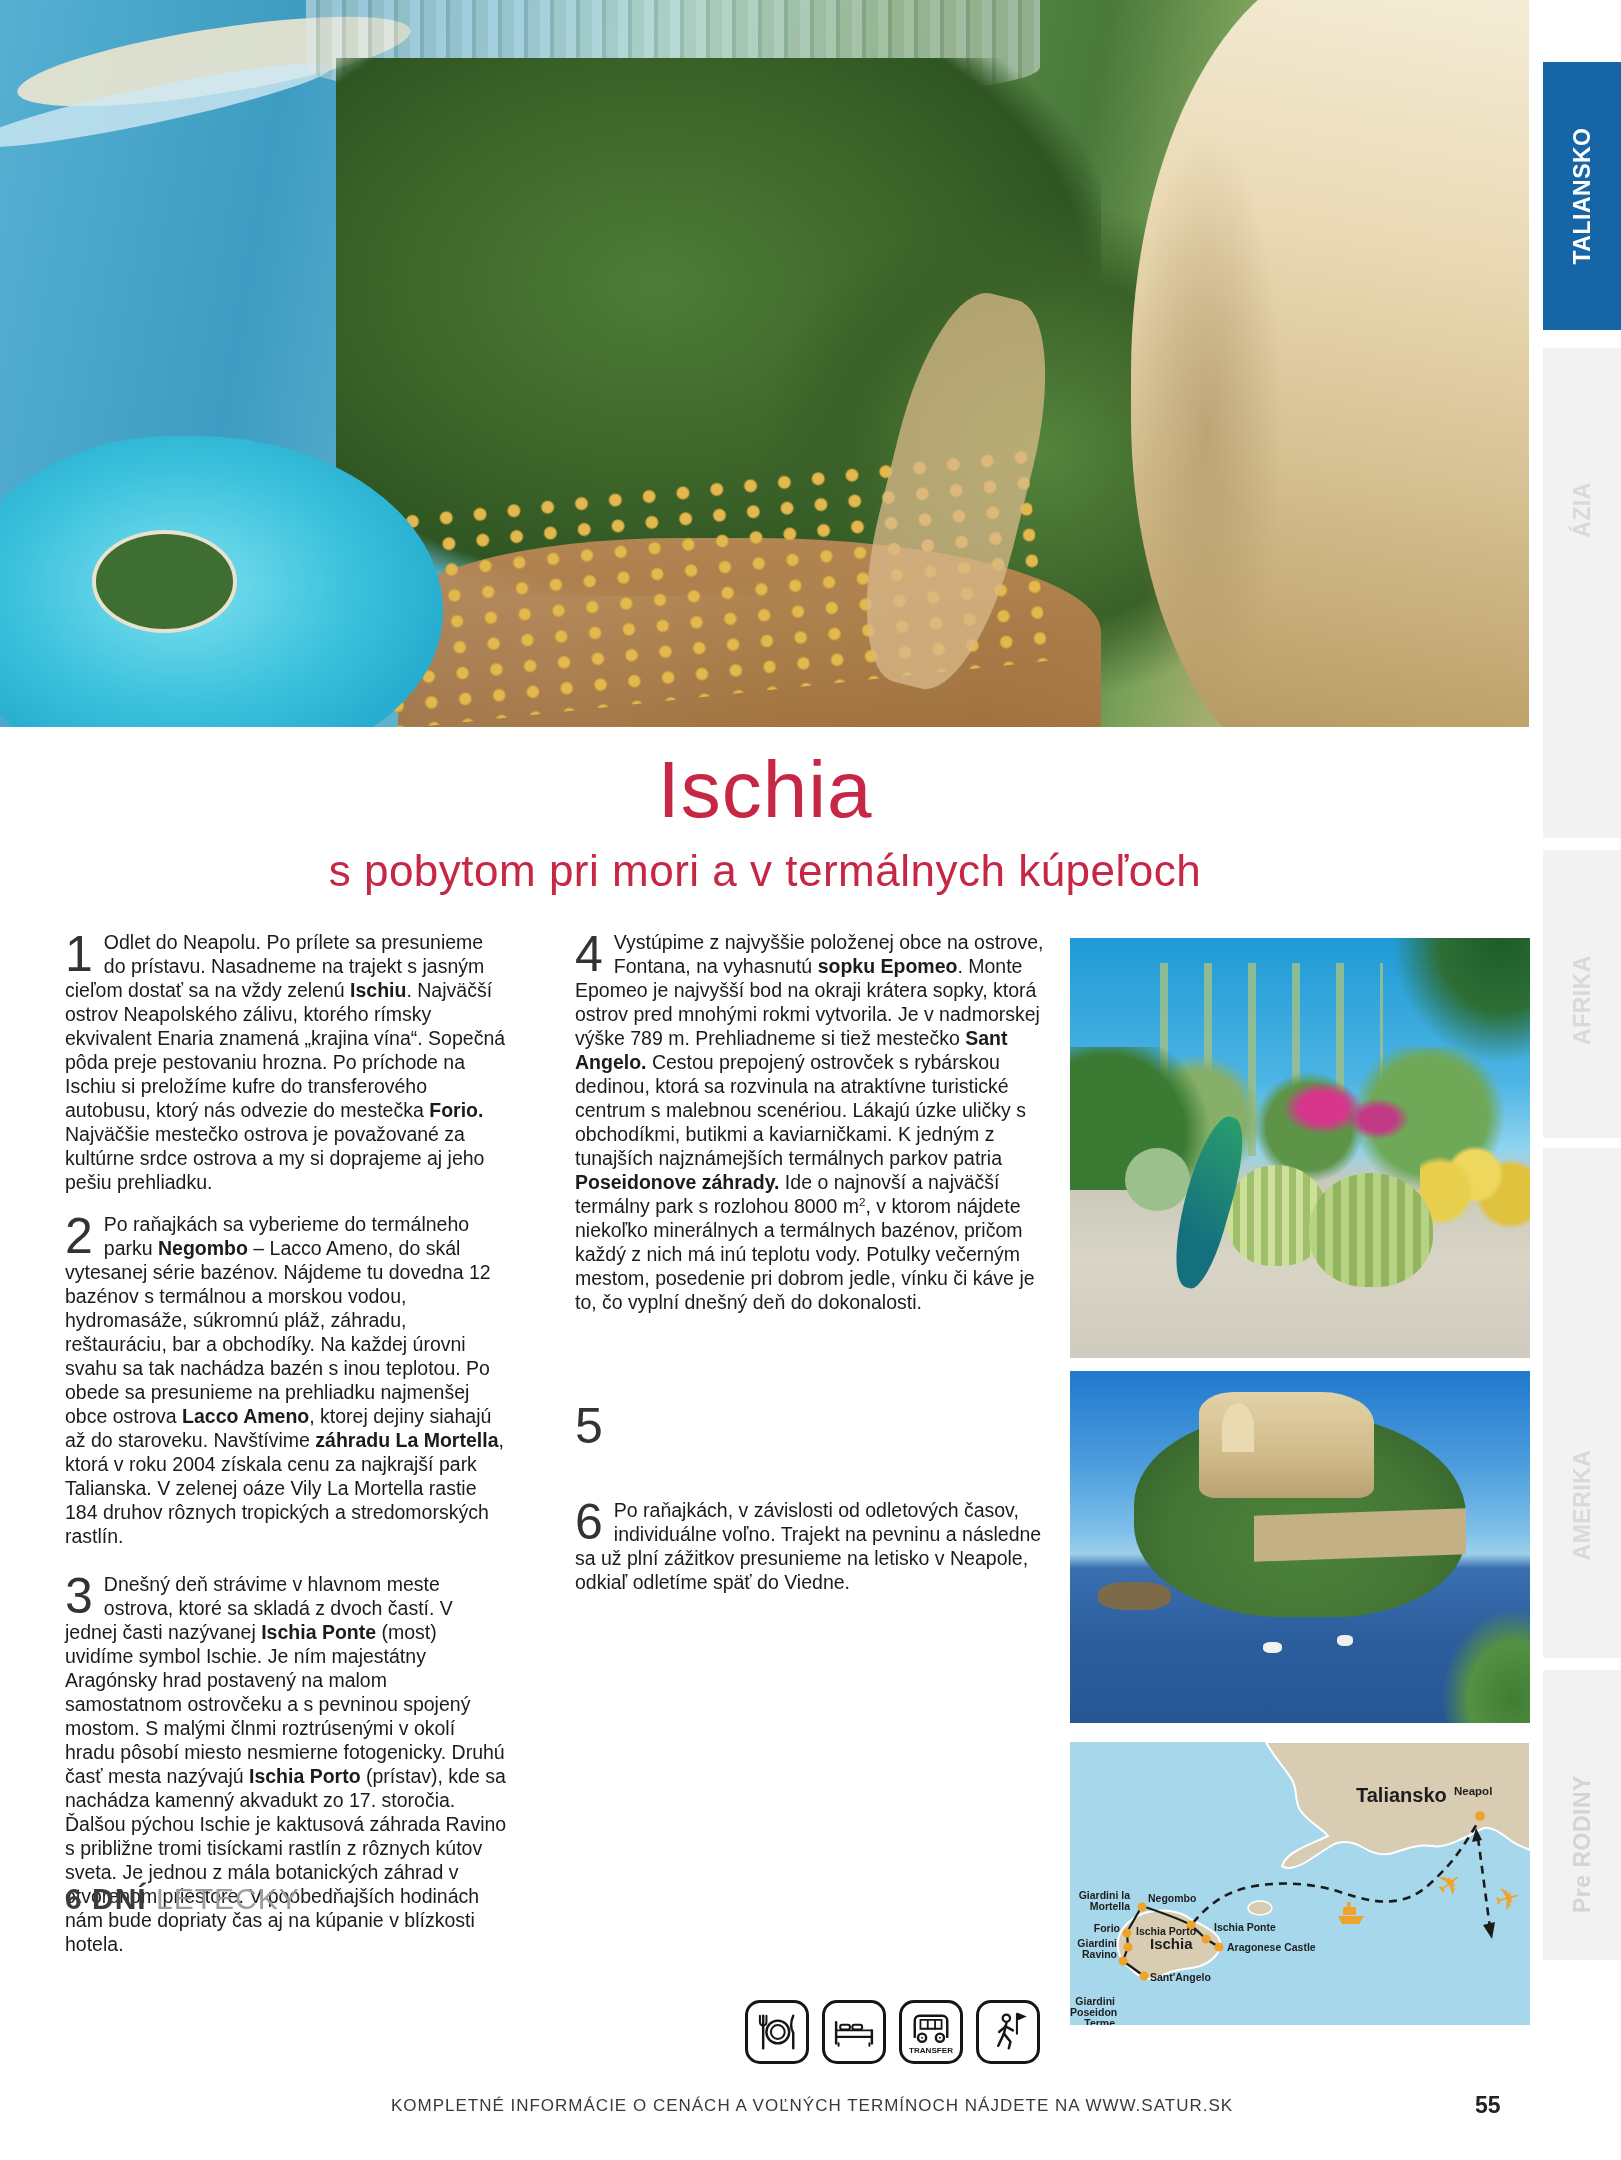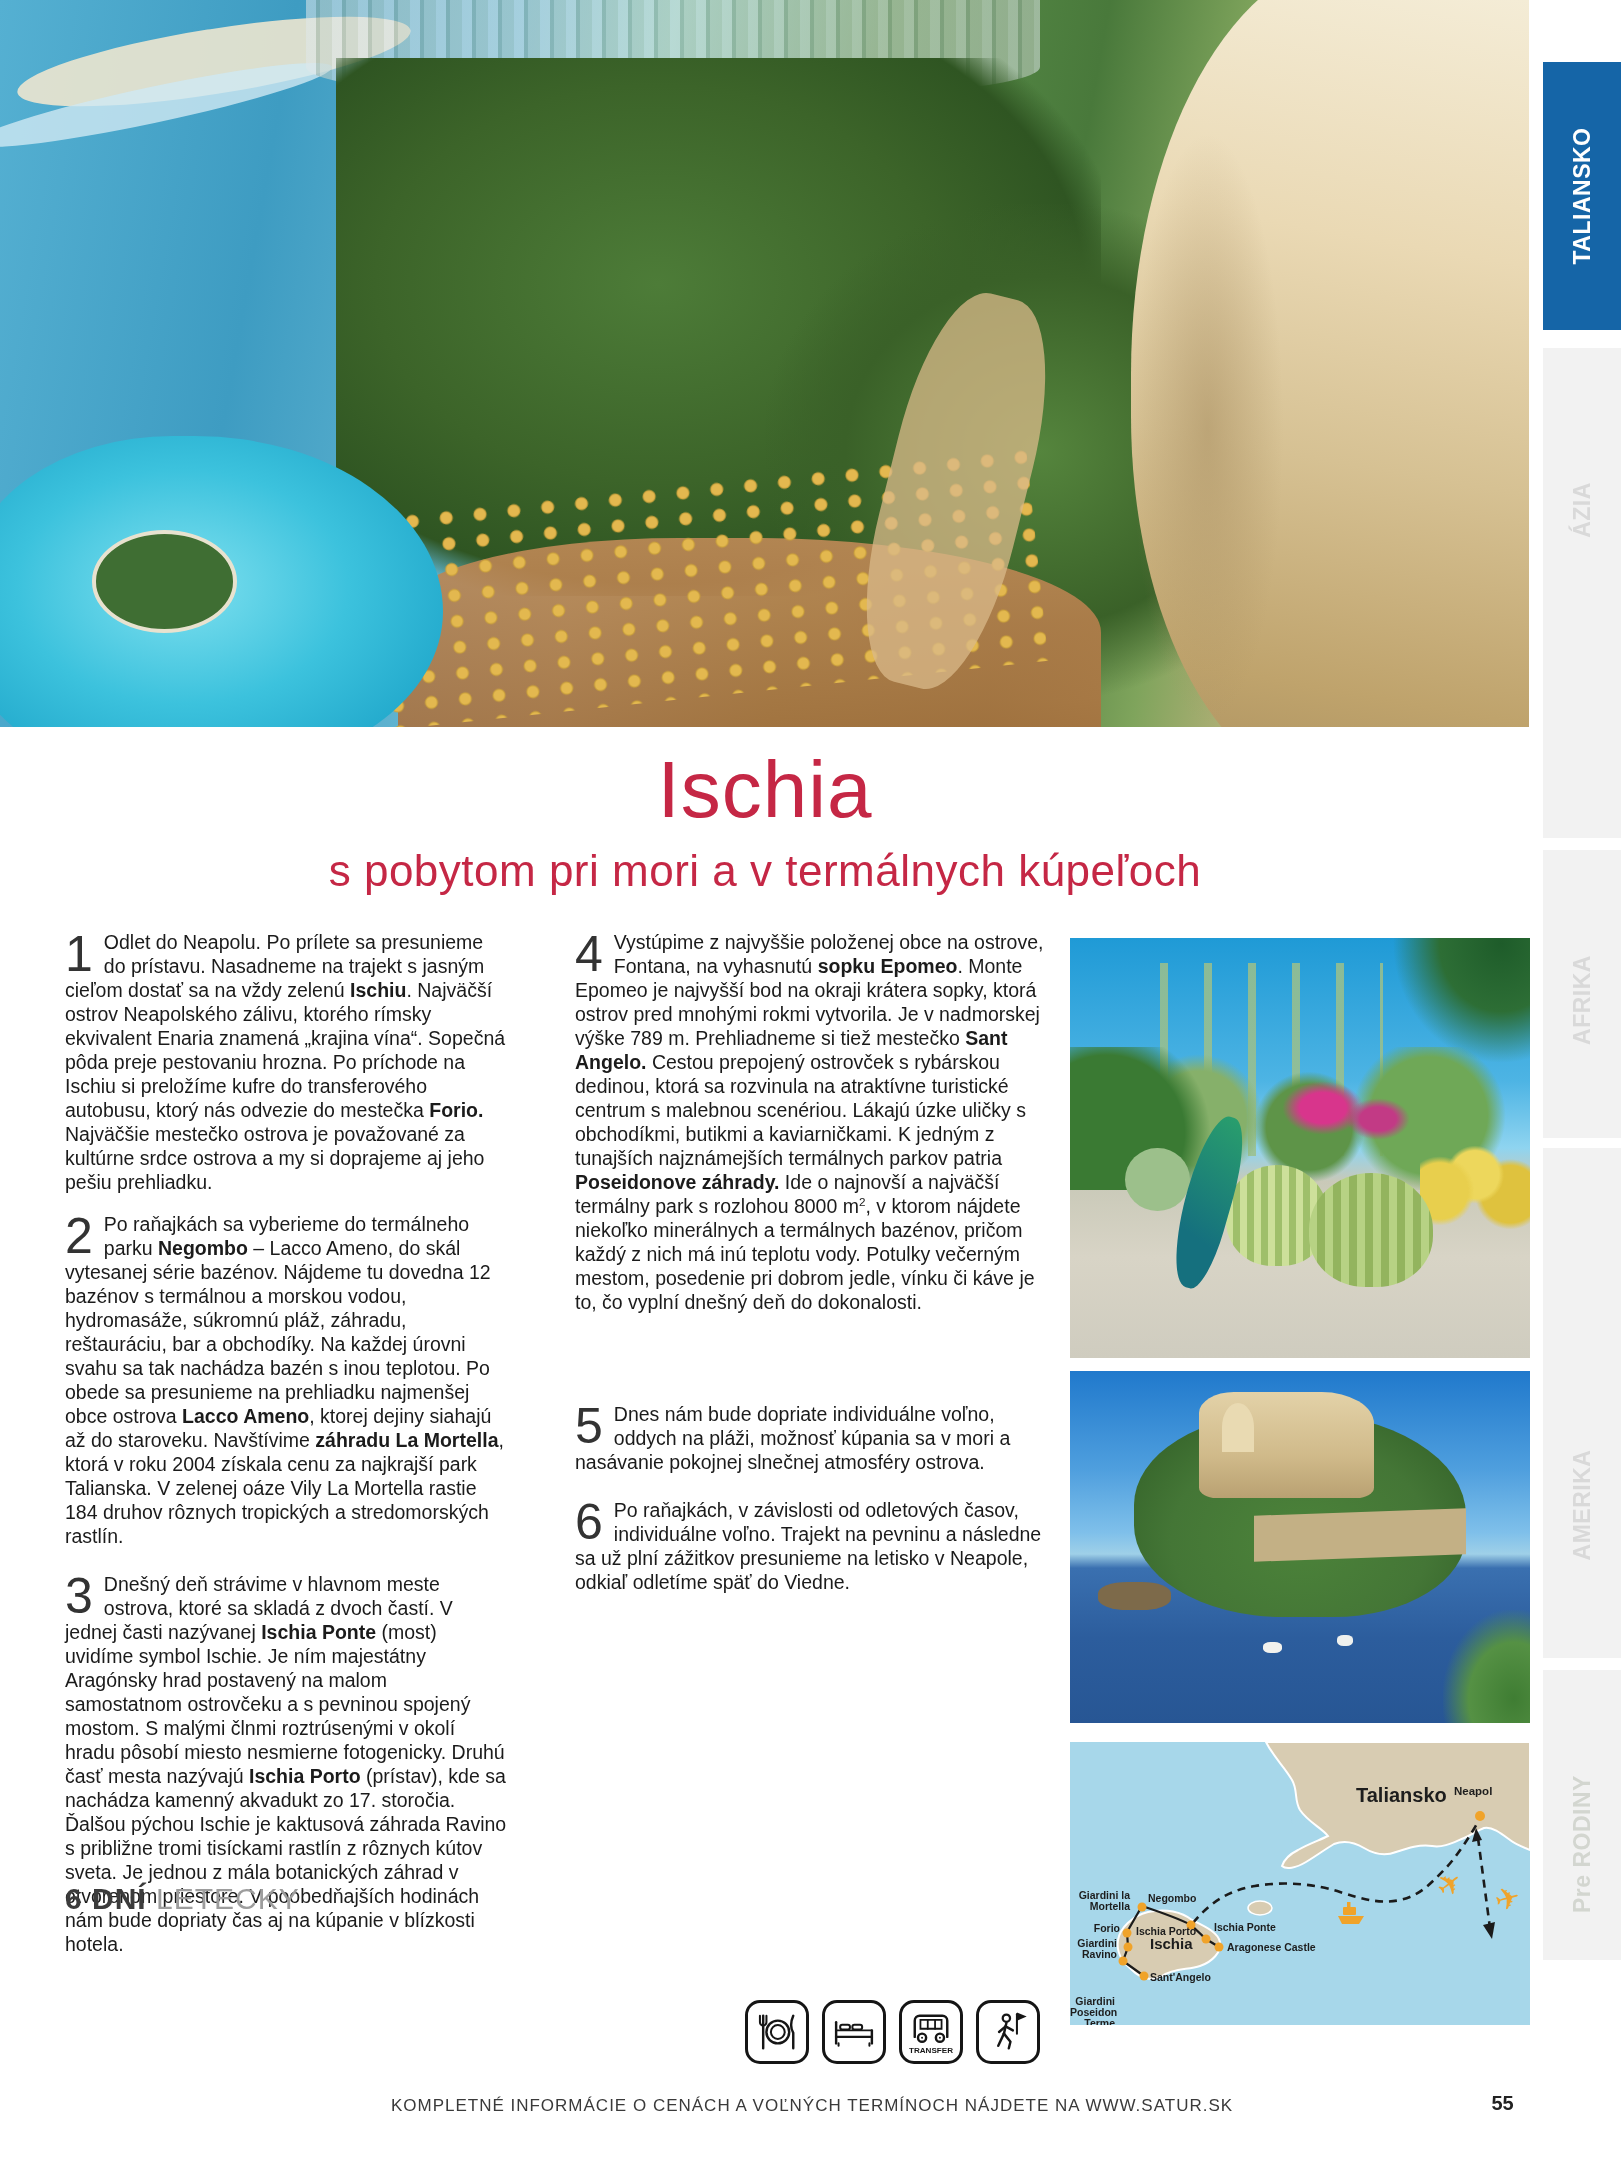--- a/index.html
+++ b/index.html
@@ -113,22 +113,22 @@
   .map{position:absolute;left:1070px;top:1742px;width:460px;height:283px;background:#a7d7ea;overflow:hidden;}
   .map svg{position:absolute;left:0;top:0;}
   .mlabel{position:absolute;font-size:10.5px;font-weight:bold;line-height:11px;color:#1d1d1d;}
   .mcountry{font-size:20px;}
   .mcity{font-size:11.5px;}
   .misland{font-size:15px;}
 
   
   .footer{position:absolute;left:100px;top:2096px;width:1424px;text-align:center;
     font-size:17px;letter-spacing:1px;color:#3a3a3a;}
-  .pageno{position:absolute;left:1475px;top:2092px;width:55px;text-align:center;
-    font-size:20px;font-weight:bold;color:#222;}
+  .pageno{position:absolute;left:1475px;top:2092px;width:55px;text-align:left;
+    font-size:23px;font-weight:bold;color:#222;}
 </style>
 </head>
 <body>
 
 <div class="page">
 
   <div class="hero">
     <div class="h-beach"></div>
     <div class="h-foam"></div>
     <div class="h-town"></div>
@@ -171,21 +171,21 @@
     <span class="pnum">2</span><span><span>Po raňajkách sa vyberieme do termálneho parku </span><b>Negombo</b><span> – Lacco Ameno, do skál vytesanej série bazénov. Nájdeme tu dovedna 12 bazénov s termálnou a morskou vodou, hydromasáže, súkromnú pláž, záhradu, reštauráciu, bar a obchodíky. Na každej úrovni svahu sa tak nachádza bazén s inou teplotou. Po obede sa presunieme na prehliadku najmenšej obce ostrova </span><b>Lacco Ameno</b><span>, ktorej dejiny siahajú až do staroveku. Navštívime </span><b>záhradu La Mortella</b><span>, ktorá v roku 2004 získala cenu za najkrajší park Talianska. V zelenej oáze Vily La Mortella rastie 184 druhov rôznych tropických a stredomorských rastlín.</span></span>
   </div>
   <div class="para" style="left:65px;top:1572px;width:443px;">
     <span class="pnum">3</span><span><span>Dnešný deň strávime v hlavnom meste ostrova, ktoré sa skladá z dvoch častí. V jednej časti nazývanej </span><b>Ischia Ponte</b><span> (most) uvidíme symbol Ischie. Je ním majestátny Aragónsky hrad postavený na malom samostatnom ostrovčeku a s pevninou spojený mostom. S malými člnmi roztrúsenými v okolí hradu pôsobí miesto nesmierne fotogenicky. Druhú časť mesta nazývajú </span><b>Ischia Porto</b><span> (prístav), kde sa nachádza kamenný akvadukt zo 17. storočia. Ďalšou pýchou Ischie je kaktusová záhrada Ravino s približne tromi tisíckami rastlín z rôznych kútov sveta. Je jednou z mála botanických záhrad v otvorenom priestore. V poobedňajších hodinách nám bude dopriaty čas aj na kúpanie v blízkosti hotela.</span></span>
   </div>
 
   <div class="para" style="left:575px;top:930px;width:478px;">
     <span class="pnum">4</span><span><span>Vystúpime z najvyššie položenej obce na ostrove, Fontana, na vyhasnutú </span><b>sopku Epomeo</b><span>. Monte Epomeo je najvyšší bod na okraji krátera sopky, ktorá ostrov pred mnohými rokmi vytvorila. Je v nadmorskej výške 789 m. Prehliadneme si tiež mestečko </span><b>Sant Angelo.</b><span> Cestou prepojený ostrovček s rybárskou dedinou, ktorá sa rozvinula na atraktívne turistické centrum s malebnou scenériou. Lákajú úzke uličky s obchodíkmi, butikmi a kaviarničkami. K jedným z tunajších najznámejších termálnych parkov patria </span><b>Poseidonove záhrady.</b><span> Ide o najnovší a najväčší termálny park s rozlohou 8000 m</span><sup>2</sup><span>, v ktorom nájdete niekoľko minerálnych a termálnych bazénov, pričom každý z nich má inú teplotu vody. Potulky večerným mestom, posedenie pri dobrom jedle, vínku či káve je to, čo vyplní dnešný deň do dokonalosti.</span></span>
   </div>
   <div class="para" style="left:575px;top:1402px;width:478px;">
-    <span class="pnum">5</span><span><span>Dnes nám bude dopriate individuálne voľno, oddych na pláži, možnosť kúpania sa v mori a nasávanie pokojnej slnečnej atmosféry ostrova.</span></span>
+    <span class="pnum">5</span>
   </div>
   <div class="para" style="left:575px;top:1498px;width:478px;">
     <span class="pnum">6</span><span><span>Po raňajkách, v závislosti od odletových časov, individuálne voľno. Trajekt na pevninu a následne sa už plní zážitkov presunieme na letisko v Neapole, odkiaľ odletíme späť do Viedne.</span></span>
   </div>
 
   <div class="duration">
     <span class="d-bold">6 DNÍ</span>
     <span class="d-light">LETECKY</span>
   </div>
 

